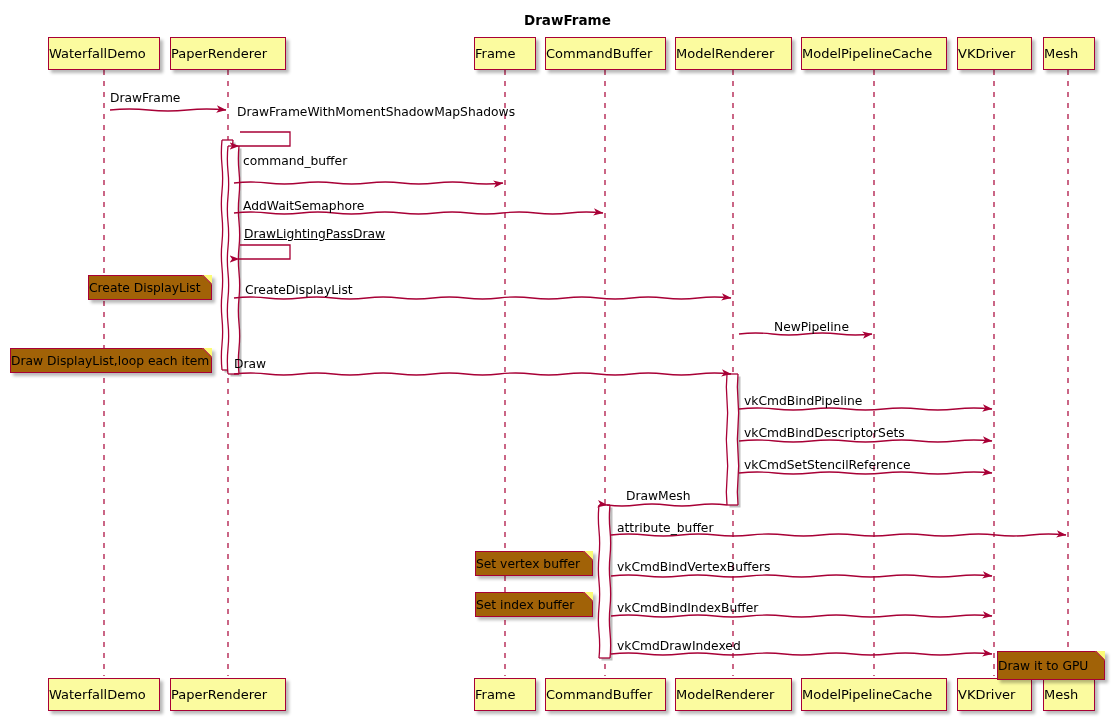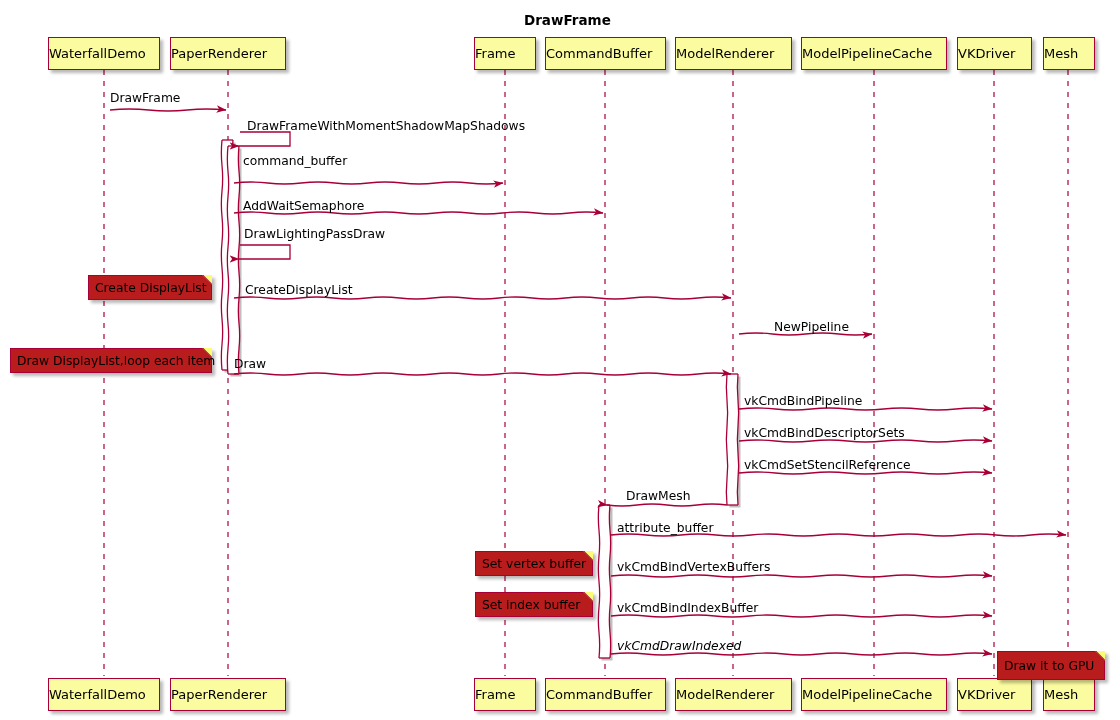--- a/index.html
+++ b/index.html
@@ -67,29 +67,28 @@
     font-size: 12.3px;
     color: #000000;
     white-space: nowrap;
     line-height: 14px;
   }
 
   
   .note {
     position: absolute;
     box-sizing: border-box;
-    background: #b91c1c;
+    background: #a16207;
     border: 1.4px solid #A80036;
     box-shadow: 3px 3px 3px rgba(0,0,0,0.28);
     font-size: 12.3px;
     color: #000000;
     white-space: nowrap;
     display: flex;
     align-items: center;
-    padding-left: 6px;
     padding-right: 13px;
   }
   .note .fold {
     position: absolute;
     top: -1px;
     right: -1px;
     width: 0;
     height: 0;
     border-left: 10px solid transparent;
     border-top: 10px solid #FBFB77;
@@ -274,35 +273,35 @@
         </div>
         <div class="participant" style="left: 957px; top: 678px; width: 75px; height: 33px;">
           <span>VKDriver</span>
         </div>
         <div class="participant" style="left: 1043px; top: 678px; width: 52px; height: 33px;">
           <span>Mesh</span>
         </div>
       </div>
     <div id="labels-layer">
         <div class="msg-label" style="left: 110px; top: 91px;">DrawFrame</div>
-        <div class="msg-label" style="left: 237px; top: 119px; margin-left: 10px;">DrawFrameWithMomentShadowMapShadows</div>
+        <div class="msg-label" style="left: 237px; top: 105px;">DrawFrameWithMomentShadowMapShadows</div>
         <div class="msg-label" style="left: 243px; top: 154px; text-align: center;">command_buffer</div>
         <div class="msg-label" style="left: 243px; top: 199px;">AddWaitSemaphore</div>
-        <div class="msg-label" style="left: 244px; top: 227px;">DrawLightingPassDraw</div>
+        <div class="msg-label" style="left: 244px; top: 227px; text-decoration: underline;">DrawLightingPassDraw</div>
         <div class="msg-label" style="left: 245px; top: 283px;">CreateDisplayList</div>
         <div class="msg-label" style="left: 742px; top: 320px; margin-left: 32px;">NewPipeline</div>
         <div class="msg-label" style="left: 234px; top: 357px;">Draw</div>
         <div class="msg-label" style="left: 744px; top: 394px;">vkCmdBindPipeline</div>
         <div class="msg-label" style="left: 744px; top: 426px;">vkCmdBindDescriptorSets</div>
         <div class="msg-label" style="left: 744px; top: 458px;">vkCmdSetStencilReference</div>
         <div class="msg-label" style="left: 626px; top: 489px;">DrawMesh</div>
         <div class="msg-label" style="left: 617px; top: 521px;">attribute_buffer</div>
         <div class="msg-label" style="left: 617px; top: 560px;">vkCmdBindVertexBuffers</div>
         <div class="msg-label" style="left: 617px; top: 601px;">vkCmdBindIndexBuffer</div>
-        <div class="msg-label" style="left: 617px; top: 639px; font-style: italic;">vkCmdDrawIndexed</div>
+        <div class="msg-label" style="left: 617px; top: 639px;">vkCmdDrawIndexed</div>
       </div>
     <div id="notes-layer">
         <div class="note" style="left: 88px; top: 275px; width: 124px; height: 25px;">
           <span>Create DisplayList</span>
           <span class="fold"></span>
           <span class="fold-line"></span>
         </div>
         <div class="note" style="left: 10px; top: 348px; width: 202px; height: 25px;">
           <span>Draw DisplayList,loop each item</span>
           <span class="fold"></span>

